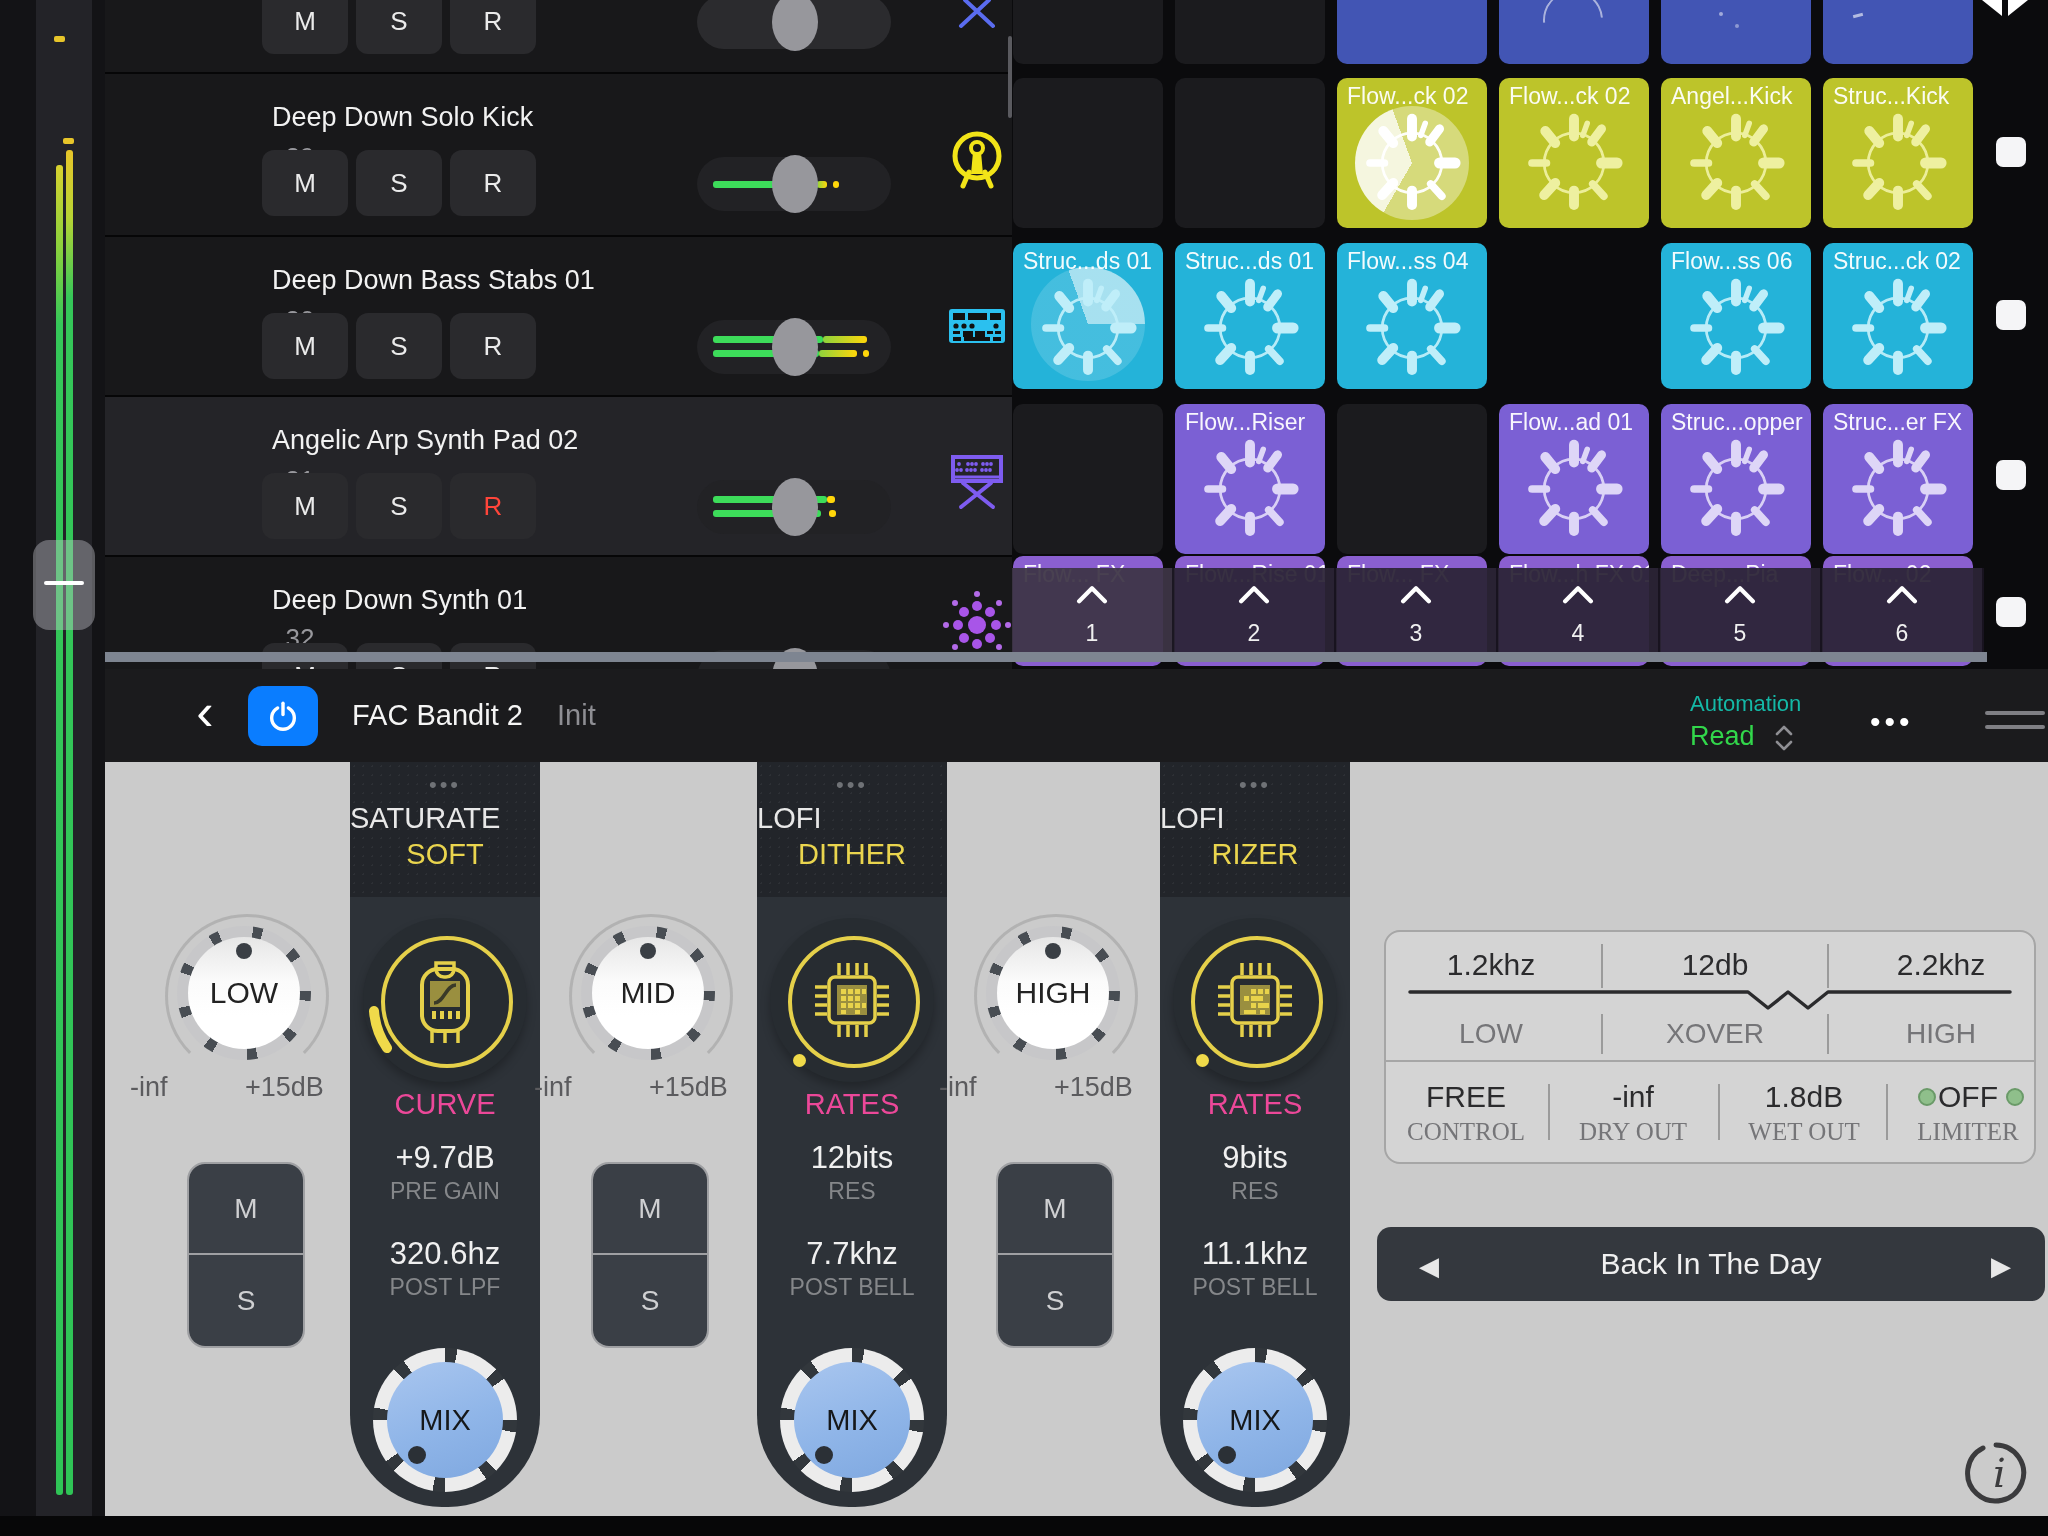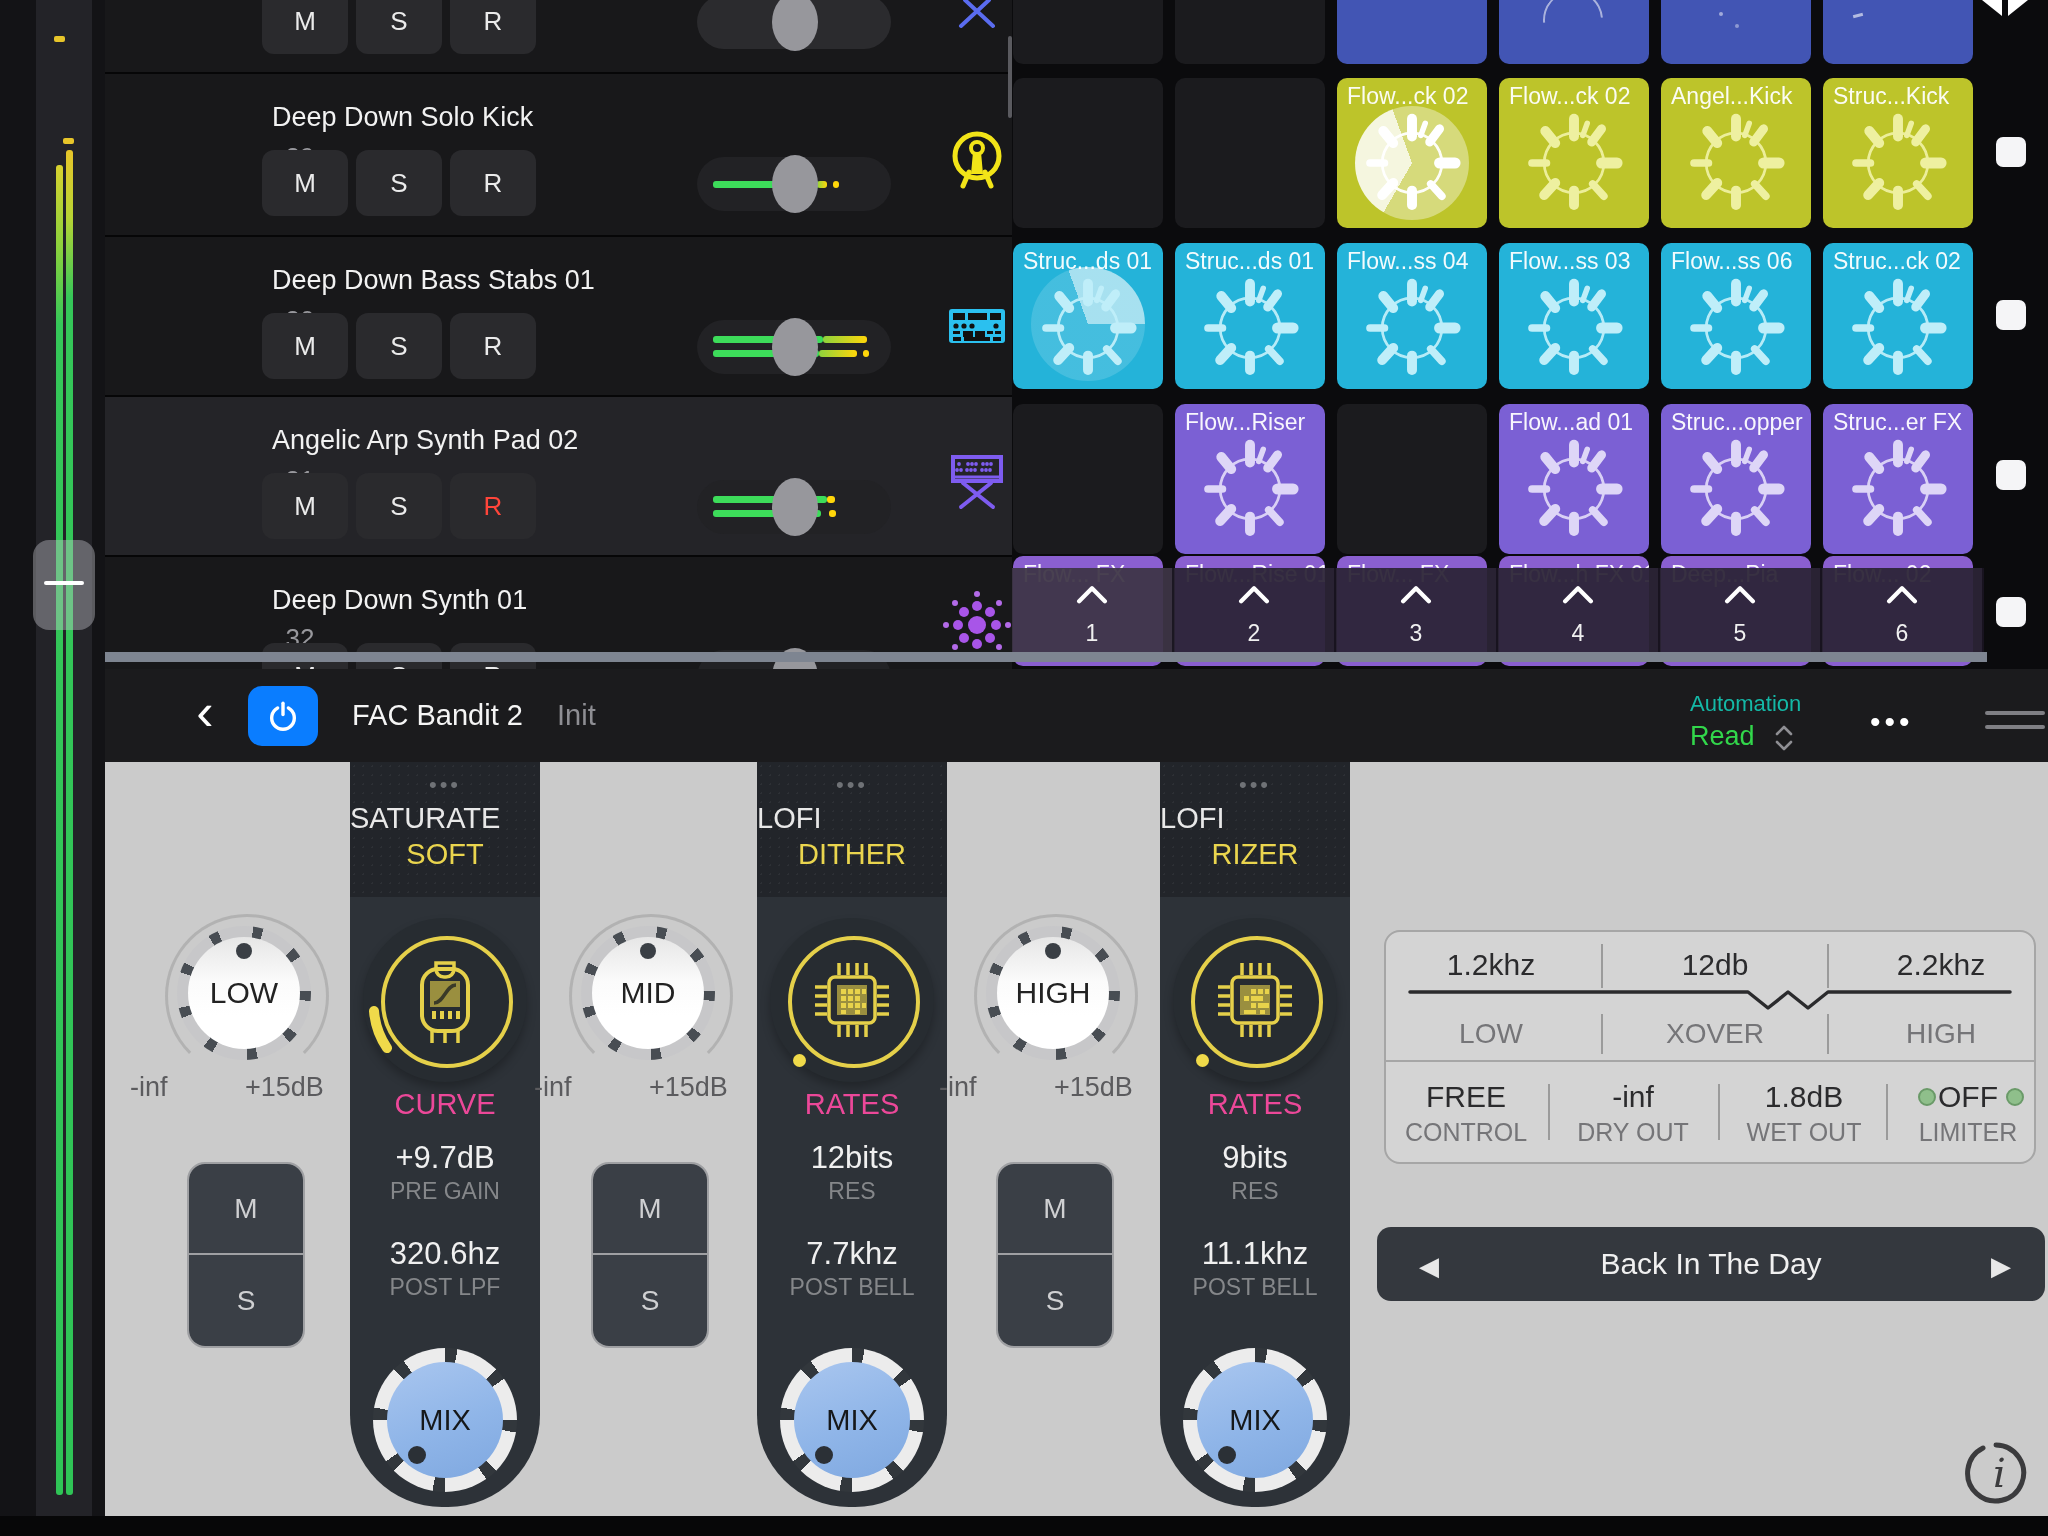--- a/index.html
+++ b/index.html
@@ -84,21 +84,21 @@
   .msgrp{position:absolute;width:114px;height:182px;border:2px solid #9fa0a3;border-radius:18px;overflow:hidden;}
   .msgrp .half{width:100%;height:50%;background:#3a3f46;display:flex;align-items:center;justify-content:center;
                font-size:28px;color:#cfd0d2;box-sizing:border-box;}
   .msgrp .half.top{border-bottom:2px solid #9fa0a3;}
   
   #xbox{left:1279px;top:168px;width:648px;height:230px;background:#d4d4d4;border:2px solid #a6a6a6;border-radius:16px;}
   .xv{position:absolute;font-size:30px;color:#2b2b2d;transform:translateX(-50%);}
   .xl{position:absolute;font-size:28px;color:#757578;transform:translateX(-50%);}
   .xsep{position:absolute;width:2px;background:#9b9b9b;}
   .x3v{position:absolute;font-size:30px;color:#2b2b2d;transform:translateX(-50%);}
-  .x3l{position:absolute;font-size:25px;color:#757578;transform:translateX(-50%);}
+  .x3l{position:absolute;font-size:25px;color:#757578;transform:translateX(-50%);font-family:Liberation Serif, serif;}
   .gdot2{position:absolute;width:14px;height:14px;border-radius:50%;background:#8fbf8b;border:2px solid #6a9a68;}
   #presetbar{left:1272px;top:465px;width:668px;height:74px;background:#34383e;border-radius:14px;}
   #presetbar .pn{position:absolute;width:100%;text-align:center;top:20px;font-size:30px;color:#f0f0f0;}
   .tri{position:absolute;top:24px;font-size:26px;color:#e8e8e8;}
   #bottomstrip{left:0;top:1516px;width:2048px;height:20px;background:#070708;}
 </style>
 </head>
 <body>
 
 <svg width="0" height="0" style="position:absolute">
@@ -338,26 +338,20 @@
         </svg>
     </div>
     <div class="cell" style="left:163px;top:243px;height:146px;background:#24b3d9">
       <span class="lbl">Struc...ds 01</span>
       <svg class="wf" width="106" height="106" viewBox="-48 -48 96 96" style="color:#bfeef9">
           <use href="#wf"></use>
         </svg>
     </div>
     <div class="cell" style="left:325px;top:243px;height:146px;background:#24b3d9">
       <span class="lbl">Flow...ss 04</span>
-      <svg class="wf" width="106" height="106" viewBox="-48 -48 96 96" style="color:#bfeef9">
-          <use href="#wf"></use>
-        </svg>
-    </div>
-    <div class="cell" style="left:487px;top:243px;height:146px;background:#24b3d9">
-      <span class="lbl">Flow...ss 03</span>
       <svg class="wf" width="106" height="106" viewBox="-48 -48 96 96" style="color:#bfeef9">
           <use href="#wf"></use>
         </svg>
     </div>
     <div class="cell" style="left:649px;top:243px;height:146px;background:#24b3d9">
       <span class="lbl">Flow...ss 06</span>
       <svg class="wf" width="106" height="106" viewBox="-48 -48 96 96" style="color:#bfeef9">
           <use href="#wf"></use>
         </svg>
     </div>

